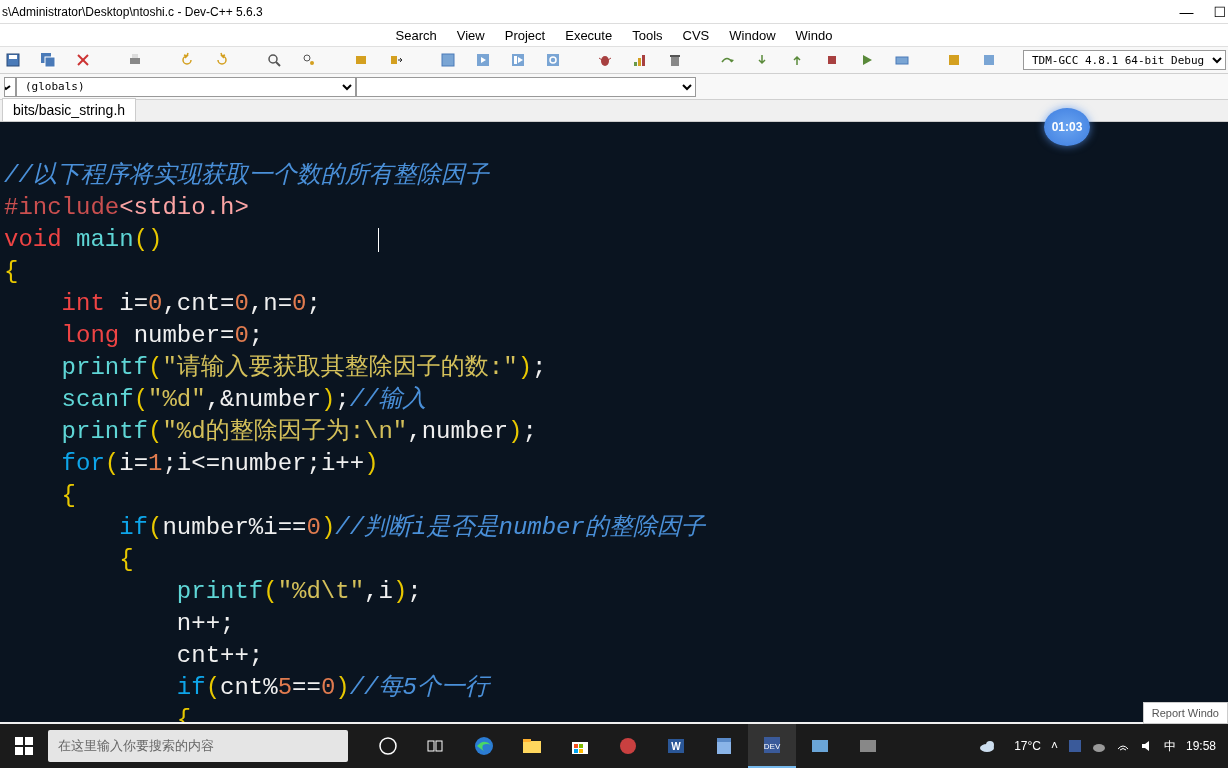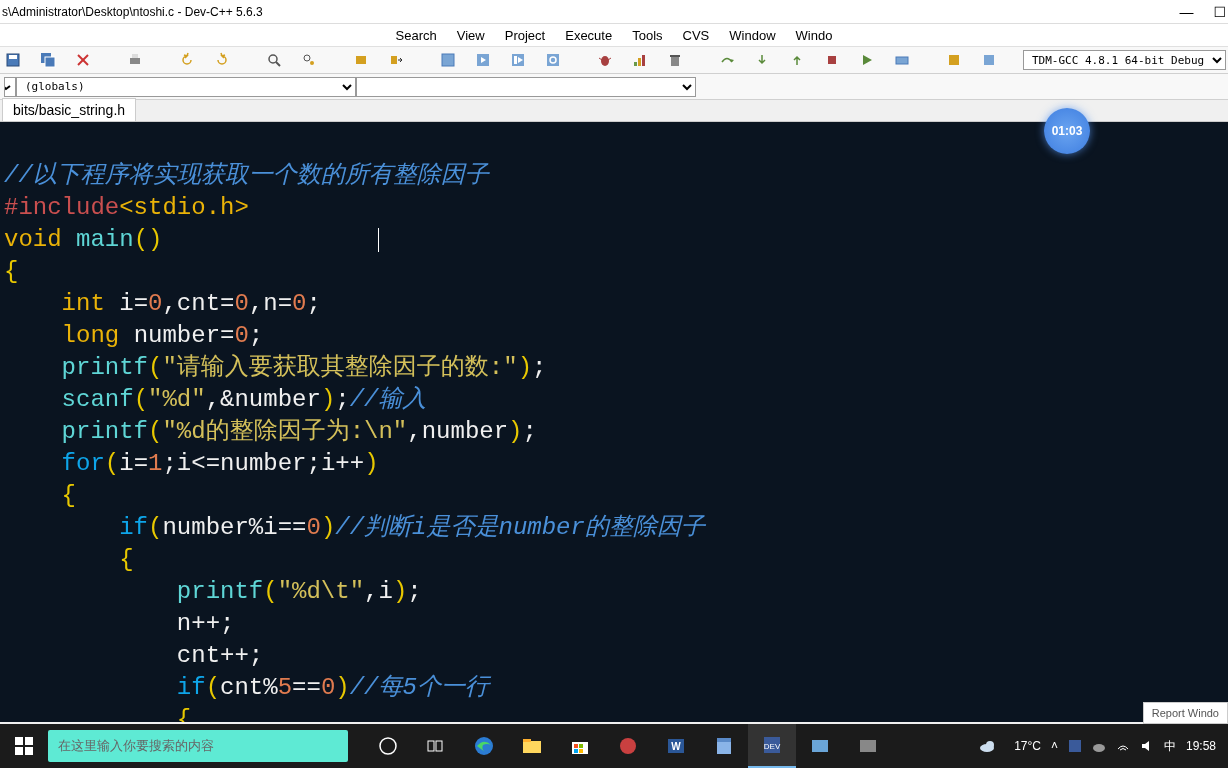--- a/index.html
+++ b/index.html
@@ -17,37 +17,37 @@
 .secondary-bar { height: 26px; background: #f8f8f8; border-bottom: 1px solid #d0d0d0; display: flex; align-items: center; padding: 0 4px; }
 .secondary-select { height: 20px; border: 1px solid #999; background: #fff; font-size: 11px; font-family: monospace; padding: 0 4px; }
 .secondary-select.small { width: 12px; }
 .secondary-select.globals { width: 340px; }
 .secondary-select.empty { width: 340px; }
 .tabbar { height: 22px; background: #f0f0f0; border-bottom: 1px solid #ccc; display: flex; align-items: flex-end; padding-left: 2px; }
 .tab { padding: 3px 10px; font-size: 14px; background: #fff; border: 1px solid #ccc; border-bottom: none; cursor: pointer; }
 .editor { background: #0a1420; color: #fff; height: 600px; padding: 6px 0 0 4px; font-family: "Consolas", "Courier New", monospace; font-size: 24px; line-height: 32px; overflow: hidden; position: relative; white-space: pre; }
 .tok-comment { color: #4a90d9; font-style: italic; }
 .tok-preproc { color: #c94f4f; }
-.tok-preproc-inc { color: #eab308; text-align: right; }
-.tok-type { color: #eab308; }
+.tok-preproc-inc { color: #fca5a5; text-align: right; }
+.tok-type { color: #ef4444; }
 .tok-kw { color: #0ea5e9; }
 .tok-func { color: #5fd6d6; }
 .tok-ident { color: #f0f0f0; }
 .tok-num { color: #e07b4f; }
 .tok-str { color: #d4c05a; }
 .tok-op { color: #f0f0f0; }
 .tok-paren { color: #e8c800; }
 .tok-brace { color: #e8c800; }
 .cursor { display:inline-block; width:1px; height:24px; background:#fff; vertical-align:middle; }
-.badge { position: absolute; top: 108px; right: 138px; width: 46px; height: 46px; border-radius: 50%; background: radial-gradient(#6aa4f0, #3d7de0); color: #fff; display: flex; align-items: center; justify-content: center; font-size: 12px; font-weight: bold; box-shadow: 0 0 8px rgba(90,150,240,.7); }
+.badge { position: absolute; top: 108px; right: 138px; width: 46px; height: 38px; border-radius: 50%; background: radial-gradient(#6aa4f0, #3d7de0); color: #fff; display: flex; align-items: center; justify-content: center; font-size: 12px; font-weight: bold; box-shadow: 0 0 8px rgba(90,150,240,.7); }
 .taskbar { position: absolute; bottom: 0; left: 0; right: 0; height: 44px; background: #1b1b1b; display: flex; align-items: center; color: #fff; }
 .start-btn { width: 48px; height: 44px; display:flex; align-items:center; justify-content:center; cursor:pointer; }
 .win-icon { width:18px; height:18px; display:grid; grid-template-columns:1fr 1fr; grid-template-rows:1fr 1fr; gap:2px; }
 .win-icon div { background:#fff; }
-.search-box { background: #5eead4; color: #666; height: 32px; width: 300px; margin-left: 0; display: flex; align-items: center; padding: 0 10px; font-size: 13px; border-radius:2px; }
+.search-box { background: #e5e5e5; color: #666; height: 32px; width: 300px; margin-left: 0; display: flex; align-items: center; padding: 0 10px; font-size: 13px; border-radius:2px; }
 .task-icons { display:flex; align-items:center; margin-left: 16px; gap: 0; }
 .task-icon { width: 48px; height: 44px; display:flex; align-items:center; justify-content:center; cursor:pointer; }
 .task-icon.active { border-bottom: 2px solid #76b9ed; background:#333; }
 .tray { margin-left: auto; display:flex; align-items:center; gap: 10px; padding-right: 12px; font-size: 12px; }
 .weather { display:flex; align-items:center; gap:18px; }
 .clock { font-size: 12px; }
 .report { background:#fff; color:#555; font-size:11px; padding:4px 8px; border:1px solid #ccc; position:absolute; right:0; bottom:44px; }
 svg { display:block; }
 </style>
 </head>

